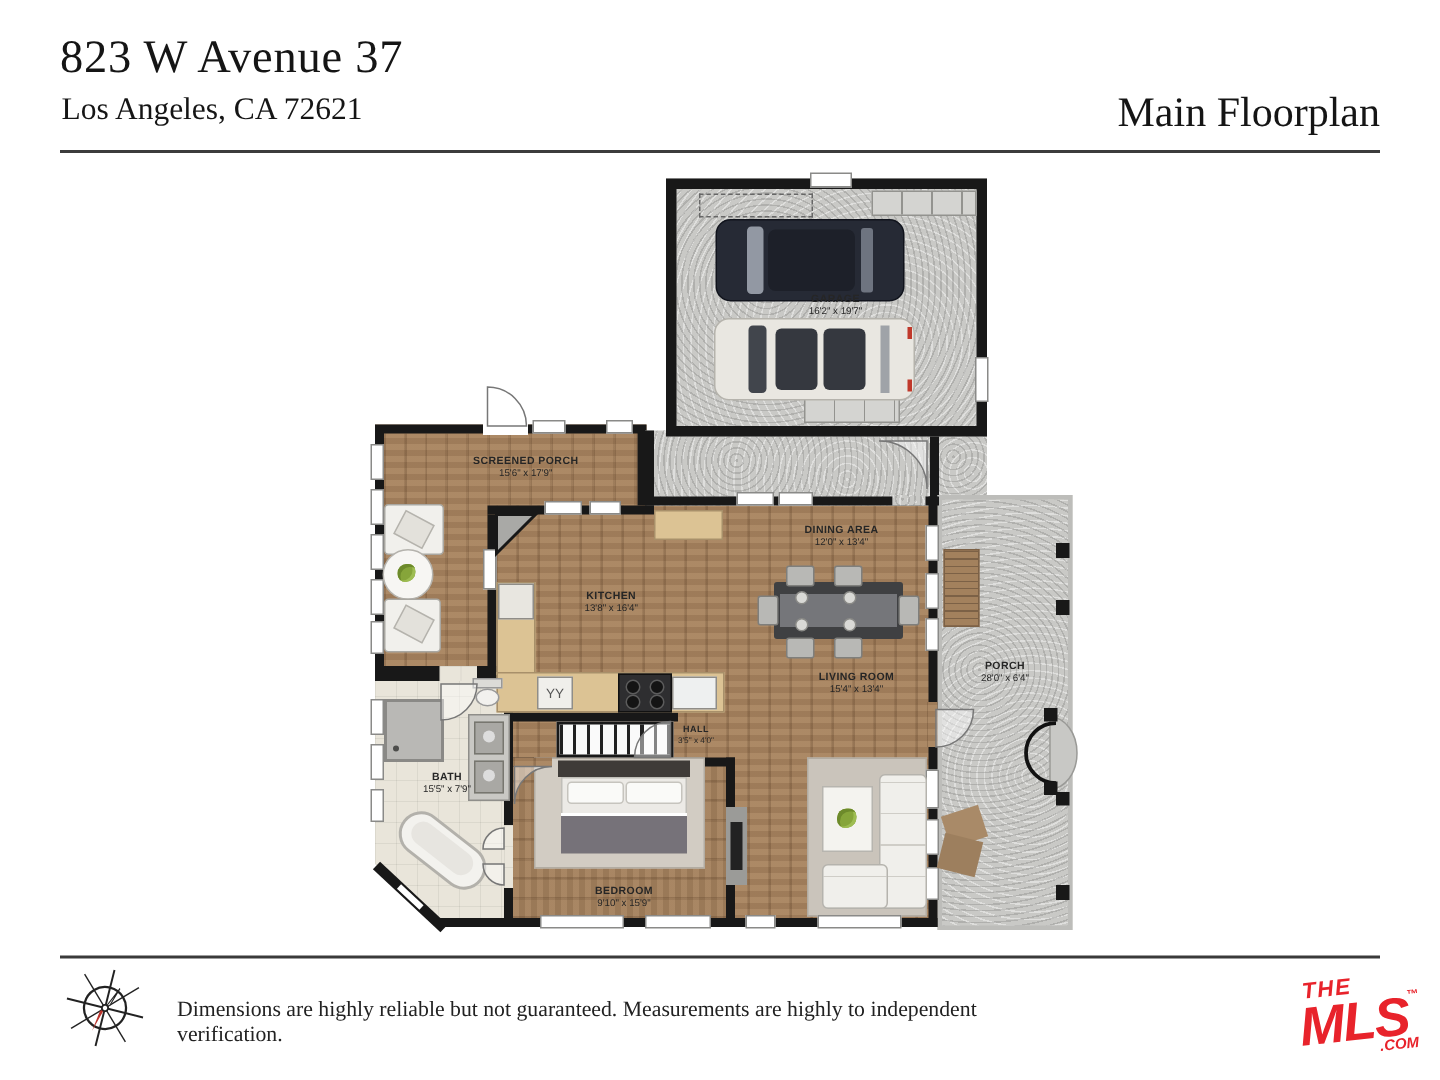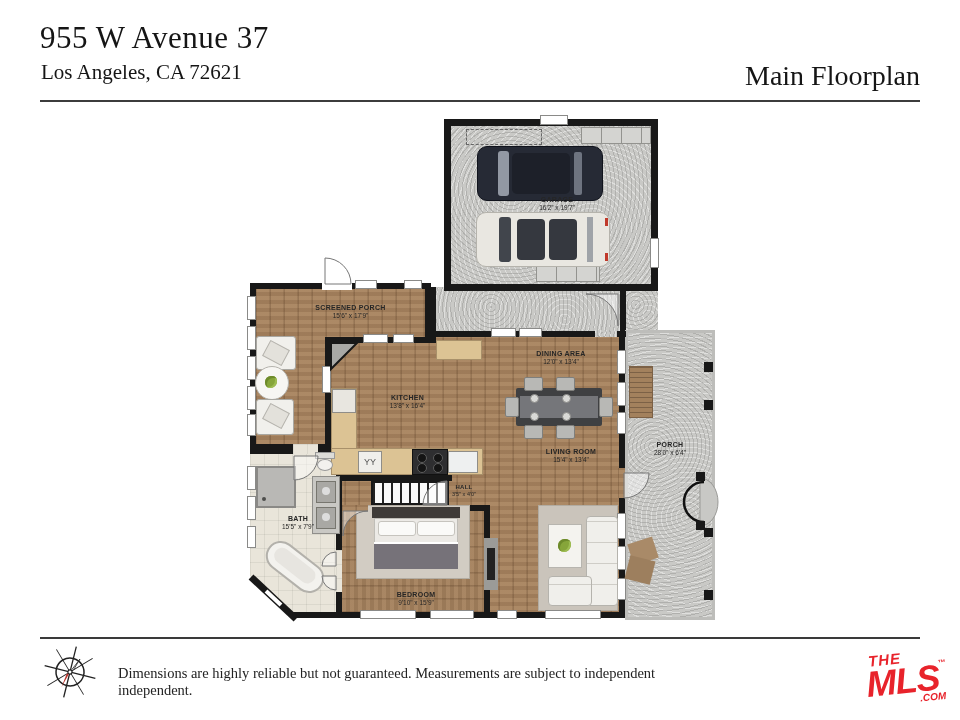--- a/index.html
+++ b/index.html
@@ -137,21 +137,21 @@
   .mls-mls{display:inline-block;font-size:36px;font-weight:800;font-style:italic;letter-spacing:-1px;margin-top:-2px;}
   .mls-tm{font-size:8px;vertical-align:top;font-style:normal;}
   .mls-com{display:block;font-size:10px;font-weight:800;font-style:italic;text-align:right;margin-top:-4px;margin-right:2px;}
 
   svg.overlay{position:absolute;left:0;top:0;width:960px;height:720px;pointer-events:none;z-index:30;}
   .z20{z-index:20;} .z25{z-index:25;}
 </style>
 </head>
 <body>
 
-<div class="abs addr1">955 W Avenue 37</div>
+<div class="abs addr1">823 W Avenue 37</div>
 <div class="abs addr2">Los Angeles, CA 72621</div>
 <div class="abs main-title">Main Floorplan</div>
 <div class="abs header-rule"></div>
 
 <div class="abs screened-porch wood"></div>
 <div class="abs house-floor wood"></div>
 <div class="abs bedroom-floor wood-h"></div>
 <div class="abs breezeway concrete"></div>
 <div class="abs garage-apron concrete"></div>
 <div class="abs right-porch concrete"></div>
@@ -361,18 +361,18 @@
     <line x1="30" y1="2" x2="30" y2="58" stroke-width="1.4"></line>
     <line x1="2" y1="30" x2="58" y2="30" stroke-width="1.4"></line>
     <line x1="10" y1="10" x2="50" y2="50" stroke-width="1"></line>
     <line x1="50" y1="10" x2="10" y2="50" stroke-width="1"></line>
     <circle cx="30" cy="30" r="15" stroke-width="1.6"></circle>
     <polygon points="30,30 27,33 25,48" fill="#b9342c" stroke="none"></polygon>
     <polygon points="30,30 33,27 37,14" fill="#ffffff" stroke="#222" stroke-width="0.8"></polygon>
     <circle cx="30" cy="30" r="2.2" fill="#fff" stroke-width="1.2"></circle>
   </g>
 </svg>
-<div class="abs disclaimer">Dimensions are highly reliable but not guaranteed. Measurements are subject to independent independent.</div>
+<div class="abs disclaimer">Dimensions are highly reliable but not guaranteed. Measurements are highly to independent verification.</div>
 <div class="abs mls-logo">
   <span class="mls-the">THE</span>
   <span class="mls-mls"><span>MLS</span><span class="mls-tm">™</span></span>
   <span class="mls-com">.COM</span>
 </div>
 
 </body></html>

